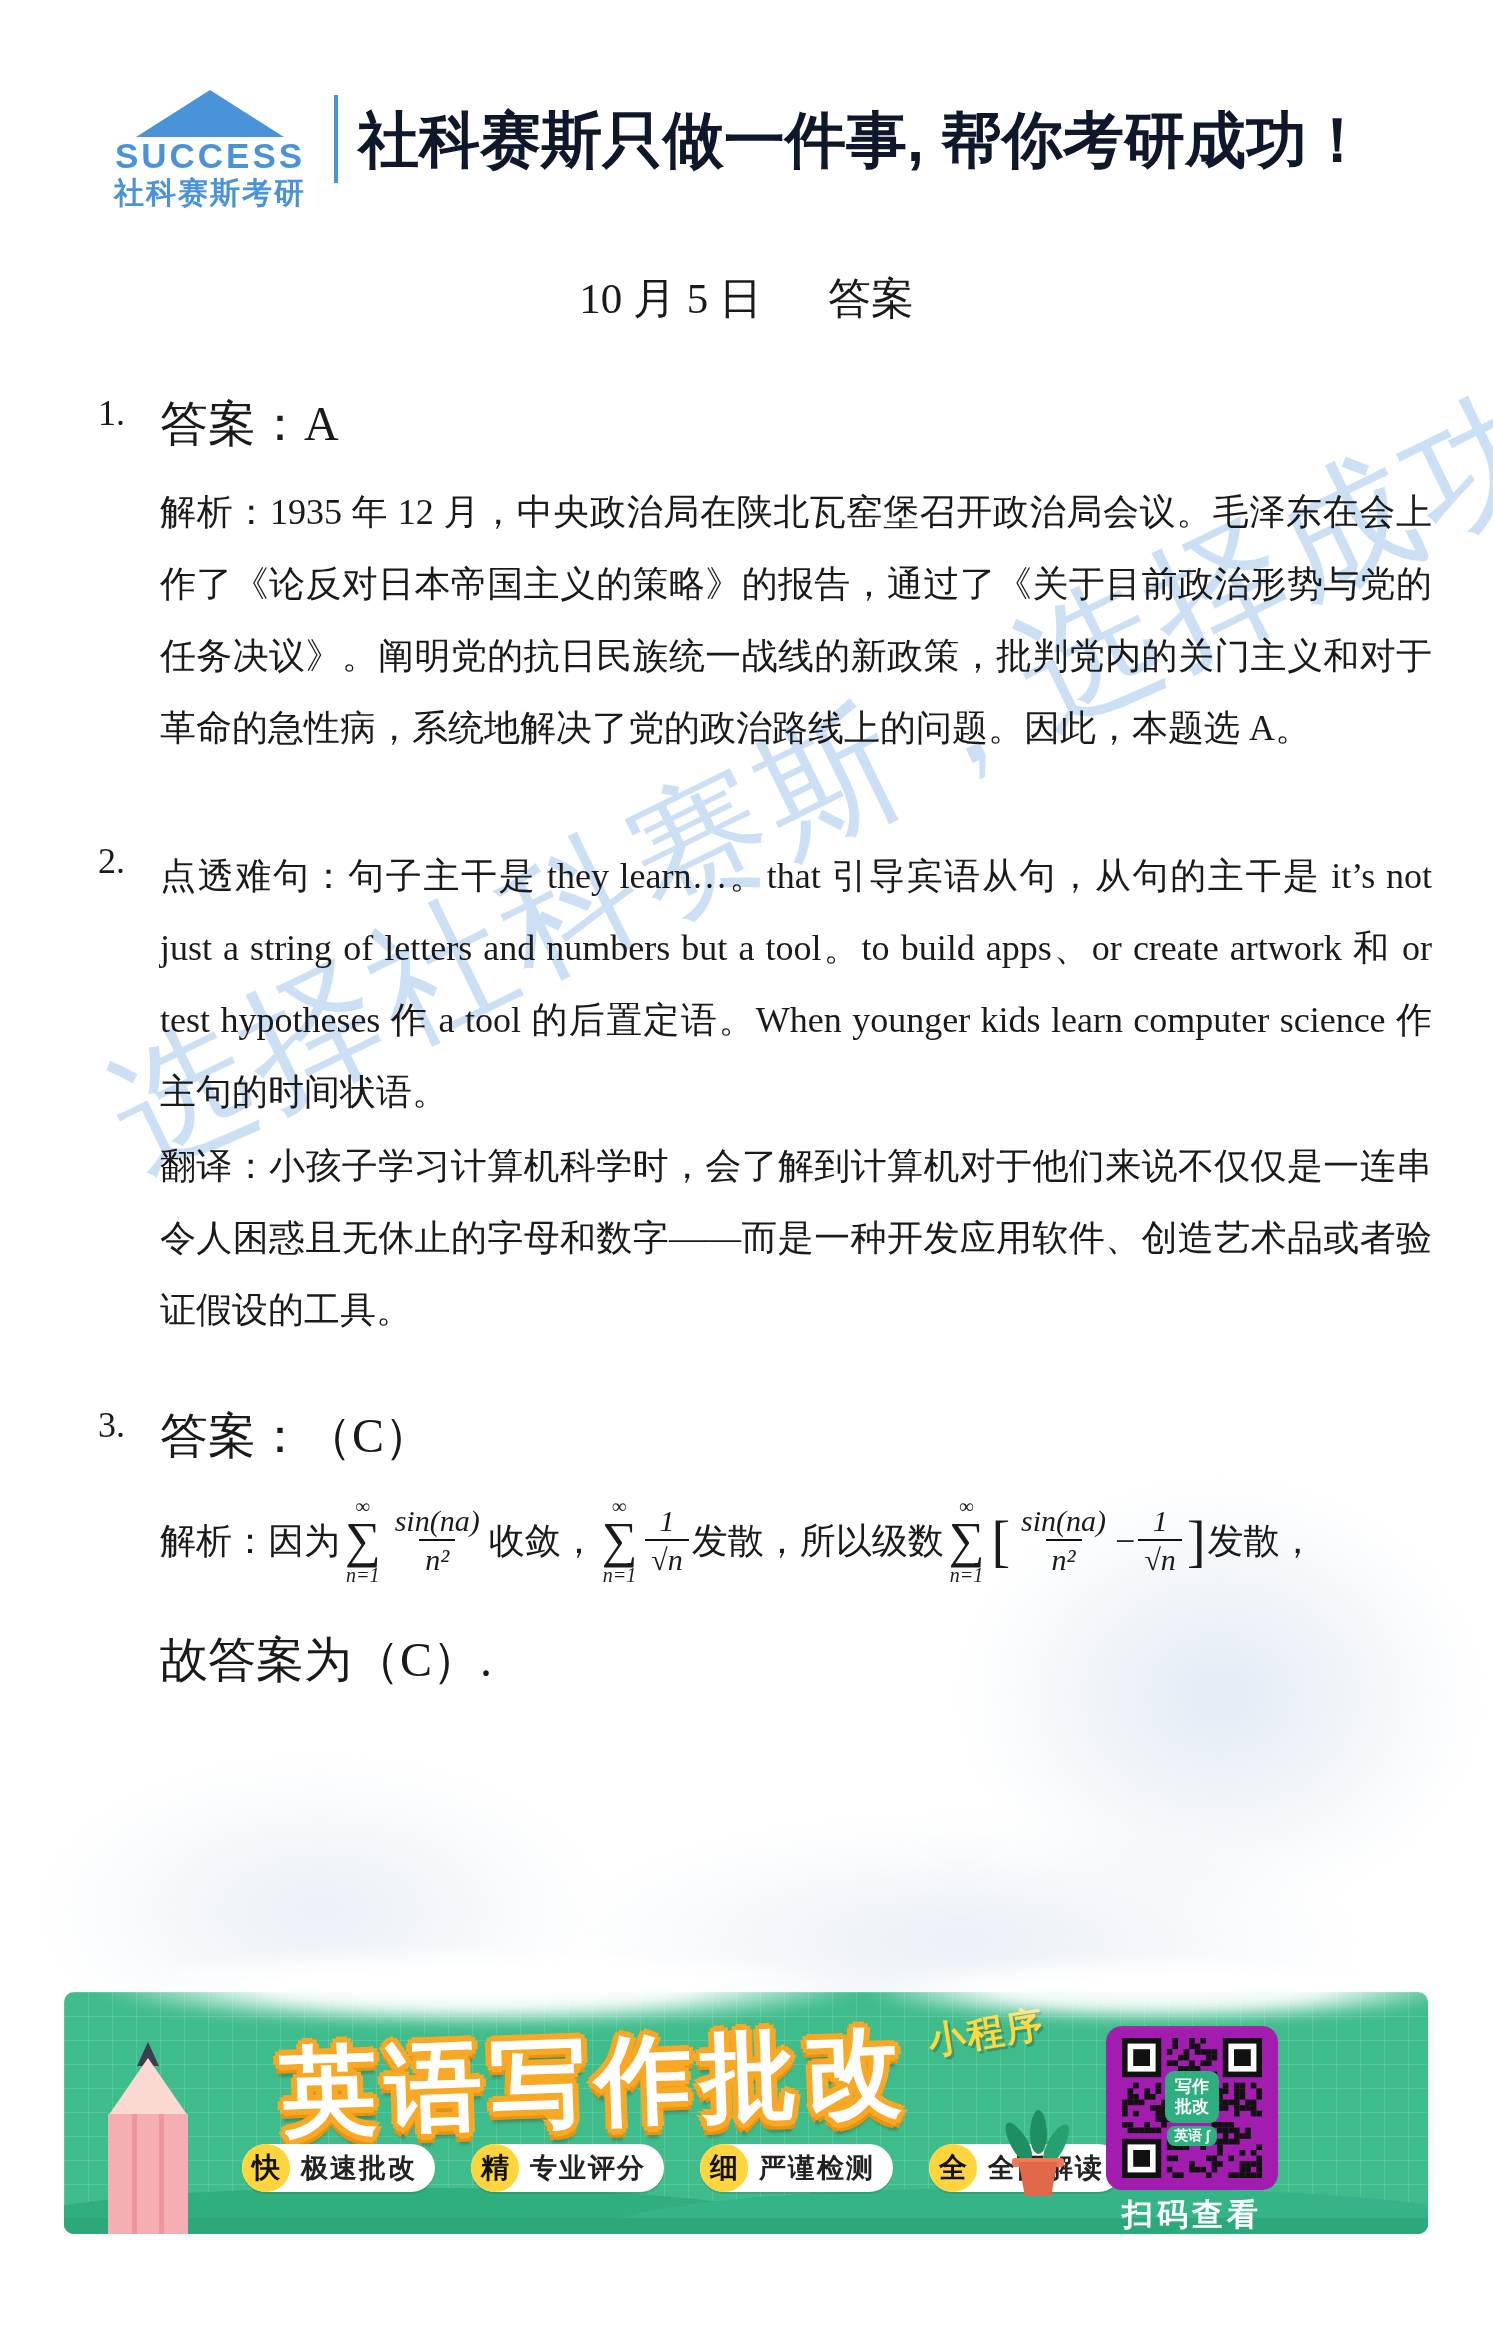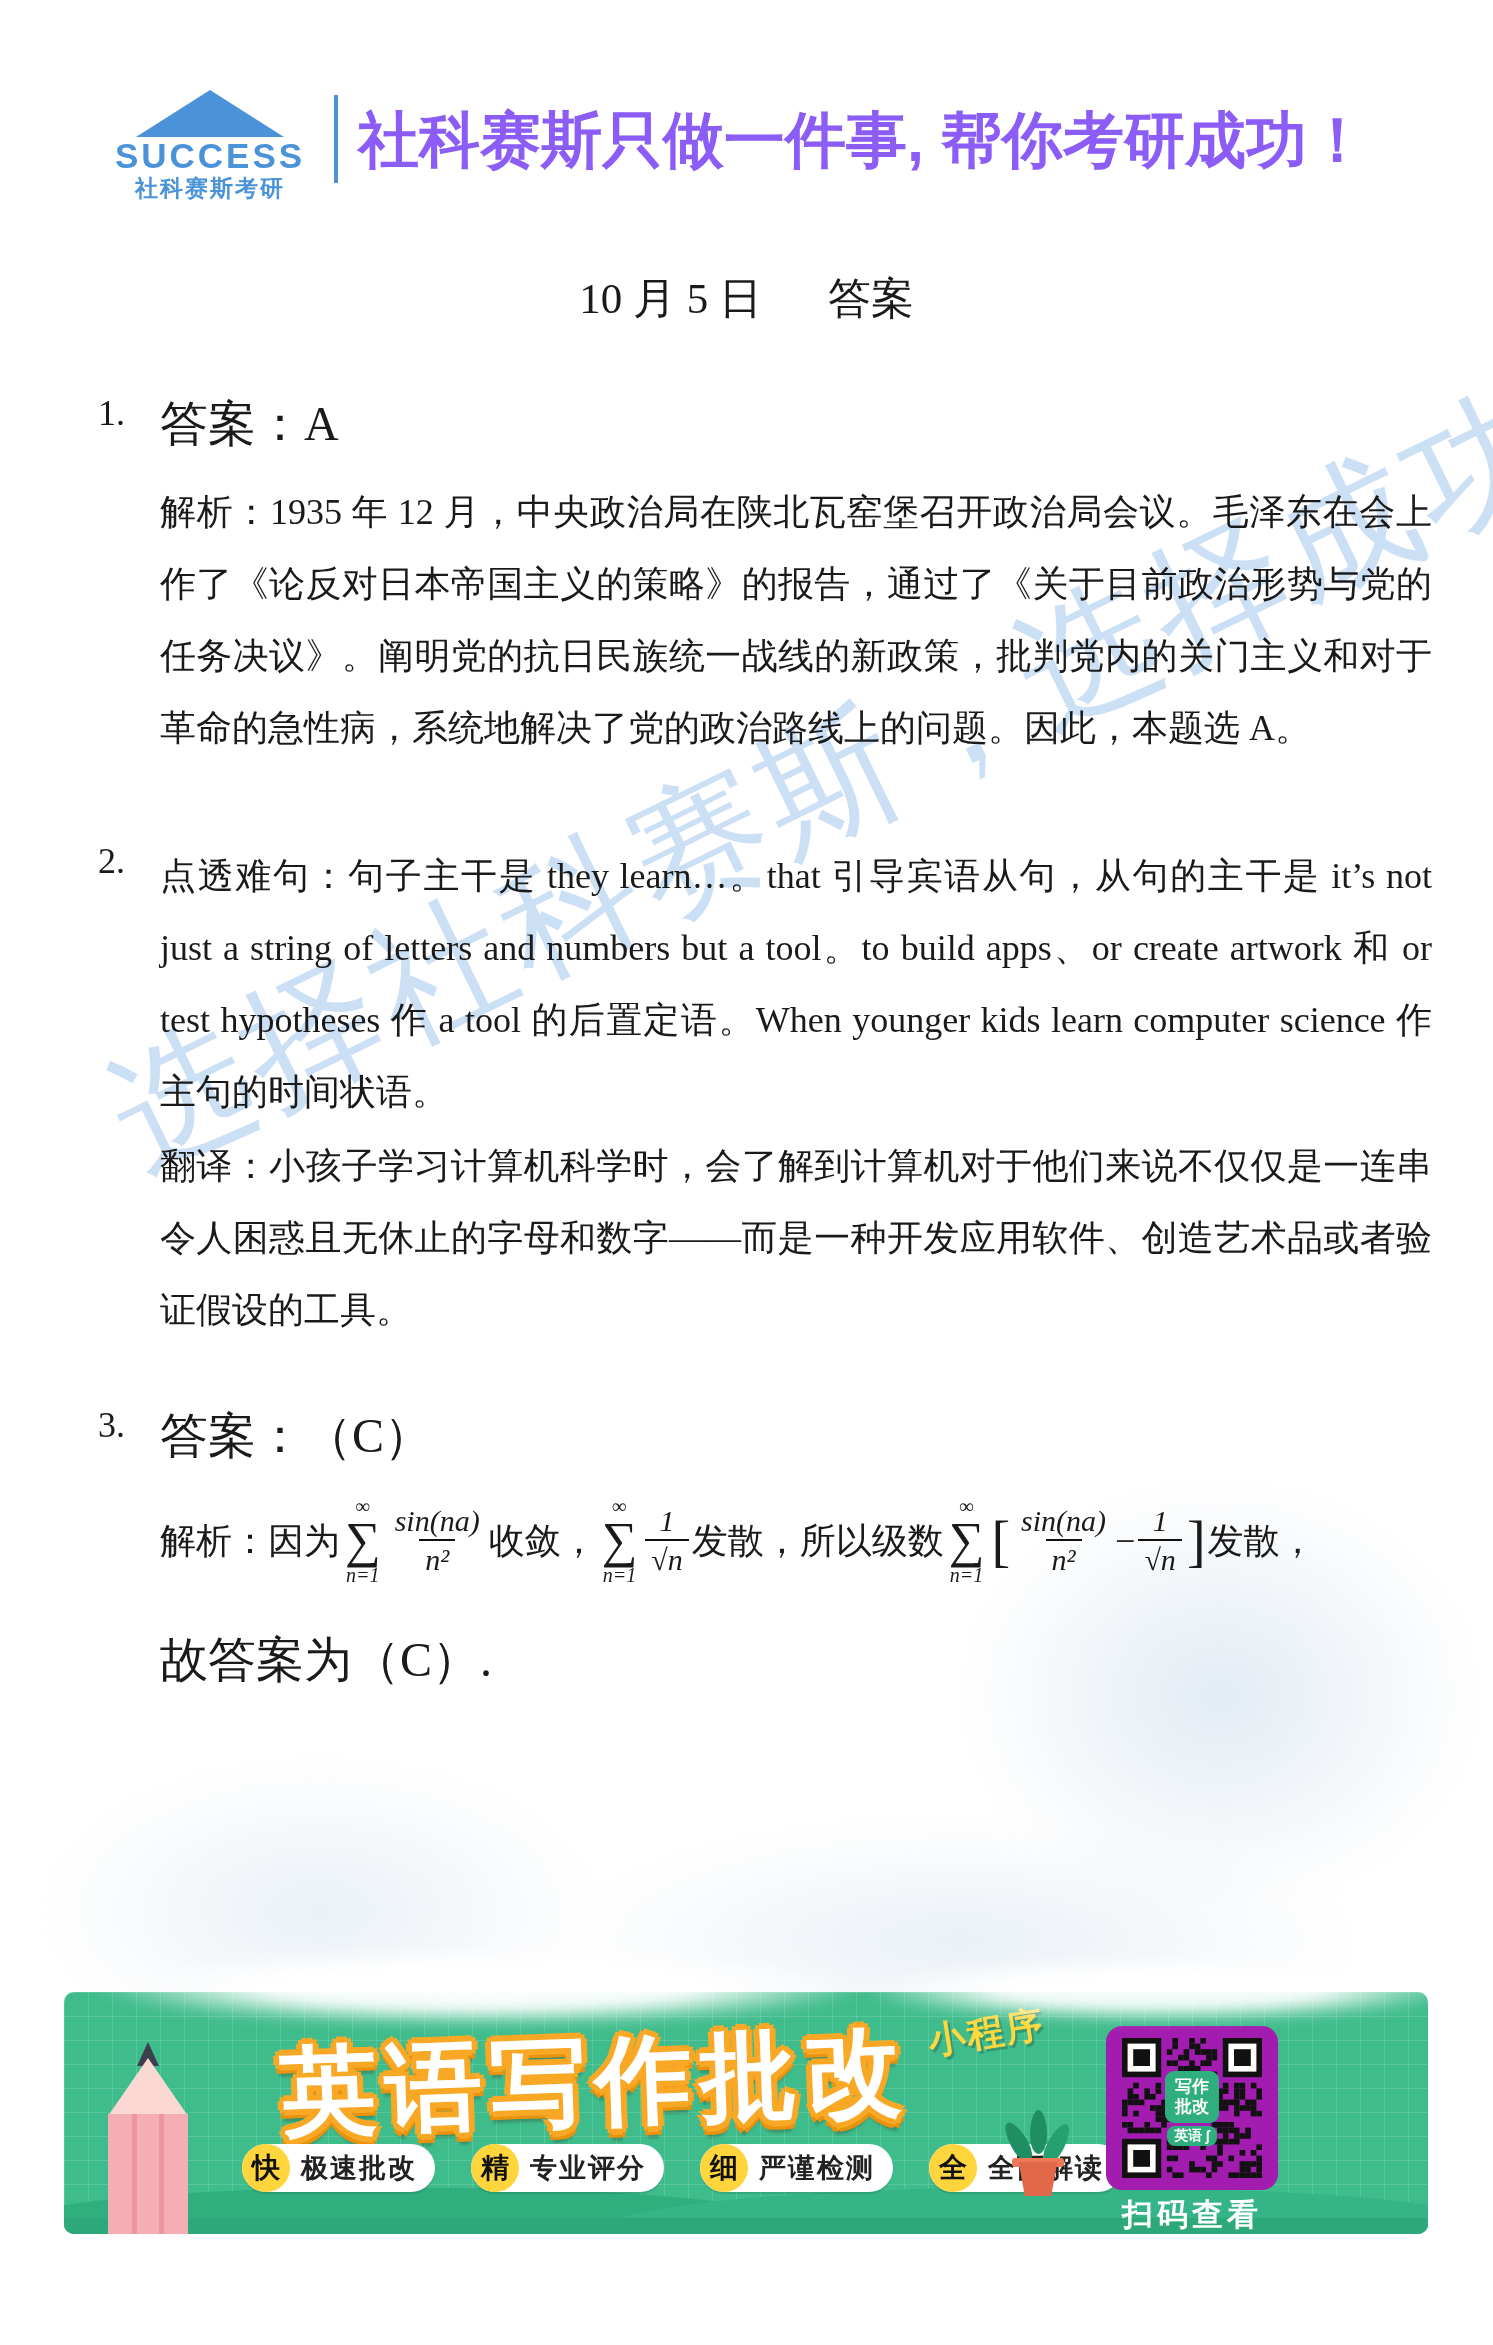--- a/index.html
+++ b/index.html
@@ -13,24 +13,24 @@
   .wash3{left:560px;top:1820px;width:800px;height:240px;background:radial-gradient(closest-side,rgba(208,222,236,.45),rgba(208,222,236,0));filter:blur(12px);}
   .cloud{position:absolute;z-index:3;pointer-events:none;}
   .cloud1{left:90px;top:1948px;width:780px;height:78px;background:radial-gradient(closest-side,rgba(255,255,255,.97) 55%,rgba(255,255,255,0));filter:blur(7px);}
   .cloud2{left:860px;top:1958px;width:600px;height:64px;background:radial-gradient(closest-side,rgba(255,255,255,.95) 55%,rgba(255,255,255,0));filter:blur(7px);}
 
   
   .logo{position:absolute;left:88px;top:90px;width:244px;text-align:center;color:#4b93d8;
         font-family:"Liberation Sans","DejaVu Sans",sans-serif;z-index:1;}
   .tri{margin:0 auto;width:0;height:0;border-left:74px solid transparent;border-right:74px solid transparent;border-bottom:47px solid #4b93d8;}
   .brand{font-size:35px;font-weight:700;letter-spacing:3px;line-height:1.05;margin-top:1px;}
-  .brand-sub{font-size:23px;font-weight:700;letter-spacing:2px;line-height:1.2;}
+  .brand-sub{font-size:30px;font-weight:700;letter-spacing:2px;line-height:1.2;}
   .vline{position:absolute;left:334px;top:95px;width:4px;height:88px;background:#4b93d8;z-index:1;}
   .slogan{position:absolute;left:358px;top:94px;line-height:92px;white-space:nowrap;z-index:1;
-          font-family:"Liberation Sans","DejaVu Sans",sans-serif;font-size:61px;font-weight:900;color:#8b5cf6;}
+          font-family:"Liberation Sans","DejaVu Sans",sans-serif;font-size:61px;font-weight:900;color:#0f172a;}
 
   
   .doc-title{position:absolute;left:0;top:270px;width:100%;display:flex;justify-content:center;gap:66px;
              font-size:43px;z-index:1;}
 
   
   .watermark{position:absolute;left:120px;top:1035px;width:1500px;z-index:0;pointer-events:none;
              font-size:138px;letter-spacing:6px;color:rgba(154,193,236,.5);white-space:nowrap;
              transform:rotate(-26deg);transform-origin:0 50%;font-weight:400;}
 

